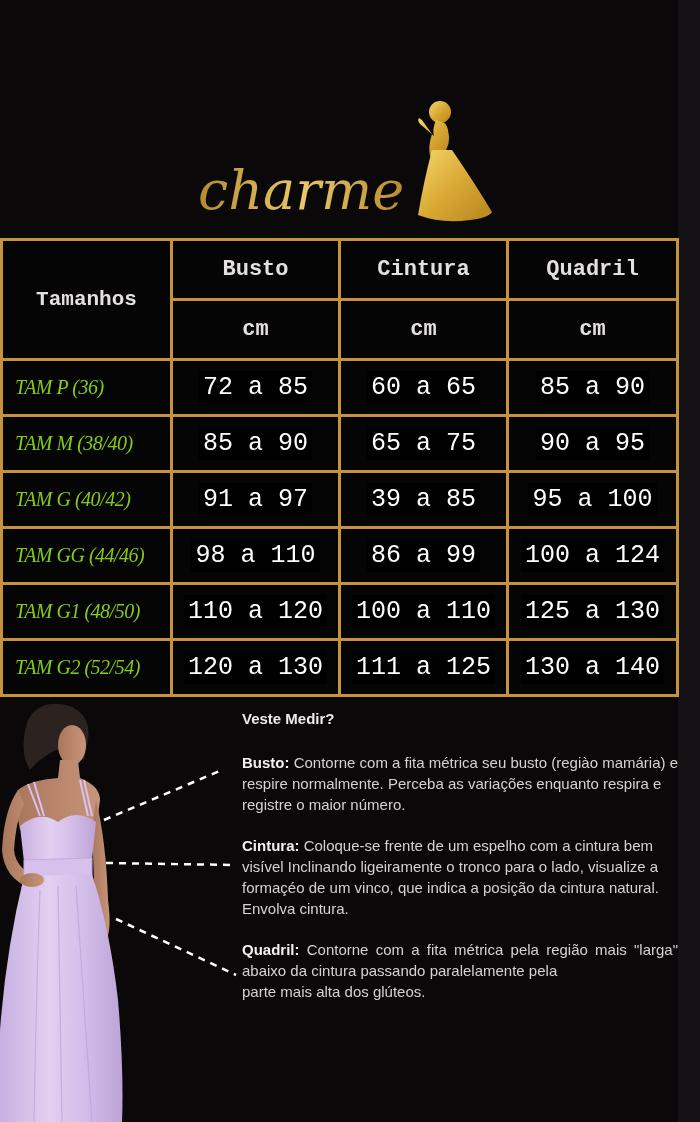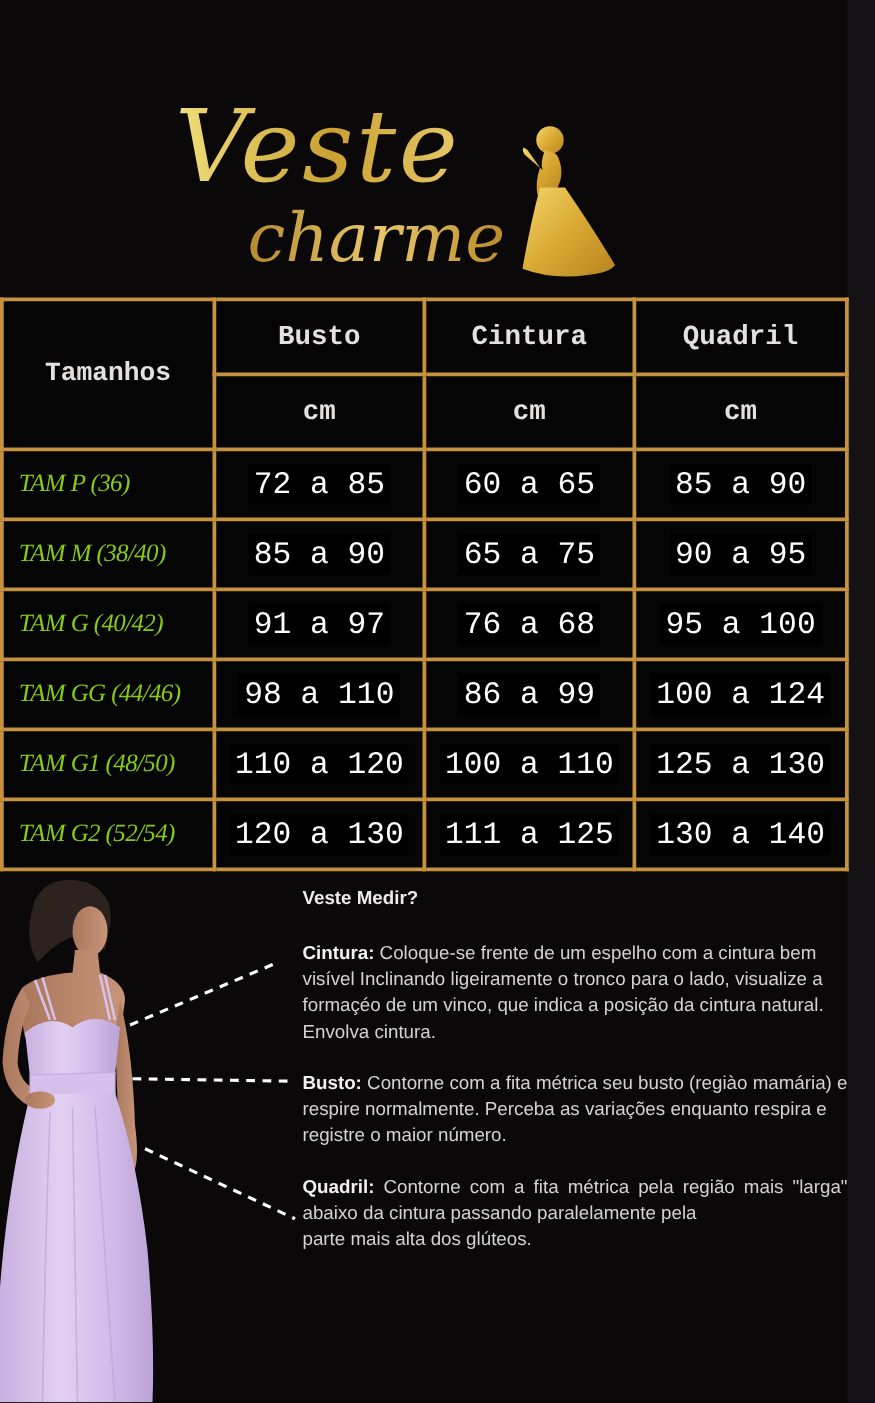--- a/index.html
+++ b/index.html
@@ -60,21 +60,20 @@
     .howto .title { font-weight: bold; color: #eeeaea; font-size: 15px; margin-bottom: 23px; }
     .howto .para { margin-bottom: 20px; }
     .howto .para b { color: #f2f0f0; }
   </style>
 </head>
 <body>
 
 <div class="right-strip"></div>
 
 <div class="logo">
-  <div class="logo-veste">Veste</div>
   <div class="logo-charme">charme</div>
   <svg class="logo-lady" viewBox="0 0 82 125">
     <defs>
       <linearGradient id="gold" x1="0" x2="1" y1="0" y2="1">
         <stop offset="0" stop-color="#f3d56a"></stop>
         <stop offset="0.5" stop-color="#d9a934"></stop>
         <stop offset="1" stop-color="#b8841f"></stop>
       </linearGradient>
     </defs>
     <ellipse cx="28" cy="12" rx="11" ry="11" fill="url(#gold)"></ellipse>
@@ -110,21 +109,21 @@
   </tr>
   <tr>
     <td class="size-label">TAM M (38/40)</td>
     <td class="range"><span>85 a 90</span></td>
     <td class="range"><span>65 a 75</span></td>
     <td class="range"><span>90 a 95</span></td>
   </tr>
   <tr>
     <td class="size-label">TAM G (40/42)</td>
     <td class="range"><span>91 a 97</span></td>
-    <td class="range"><span>76 a 68</span></td>
+    <td class="range"><span>39 a 85</span></td>
     <td class="range"><span>95 a 100</span></td>
   </tr>
   <tr>
     <td class="size-label">TAM GG (44/46)</td>
     <td class="range"><span>98 a 110</span></td>
     <td class="range"><span>86 a 99</span></td>
     <td class="range"><span>100 a 124</span></td>
   </tr>
   <tr>
     <td class="size-label">TAM G1 (48/50)</td>
@@ -179,23 +178,23 @@
   <g stroke="#ffffff" stroke-width="2.5" stroke-dasharray="7 6" fill="none">
     <line x1="104" y1="120" x2="222" y2="70"></line>
     <line x1="106" y1="163" x2="234" y2="165"></line>
     <line x1="116" y1="219" x2="236" y2="275"></line>
   </g>
 </svg>
 
 <div class="howto">
   <div class="title">Veste Medir?</div>
   <div class="para">
-    <b>Cintura:</b><span> Coloque-se frente de um espelho com a cintura bem visível Inclinando ligeiramente o tronco para o lado, visualize a formaçéo de um vinco, que indica a posição da cintura natural. Envolva cintura.</span>
+    <b>Busto:</b><span> Contorne com a fita métrica seu busto (regiào mamária) e respire normalmente. Perceba as variações enquanto respira e registre o maior número.</span>
   </div>
   <div class="para">
-    <b>Busto:</b><span> Contorne com a fita métrica seu busto (regiào mamária) e respire normalmente. Perceba as variações enquanto respira e registre o maior número.</span>
+    <b>Cintura:</b><span> Coloque-se frente de um espelho com a cintura bem visível Inclinando ligeiramente o tronco para o lado, visualize a formaçéo de um vinco, que indica a posição da cintura natural. Envolva cintura.</span>
   </div>
   <div class="para">
     <div class="justify" style="text-align:justify;text-align-last:justify;"><b>Quadril:</b><span> Contorne com a fita métrica pela região mais "larga"</span></div>
     <div>abaixo da cintura passando paralelamente pela</div>
     <div>parte mais alta dos glúteos.</div>
   </div>
 </div>
 
 </body></html>

